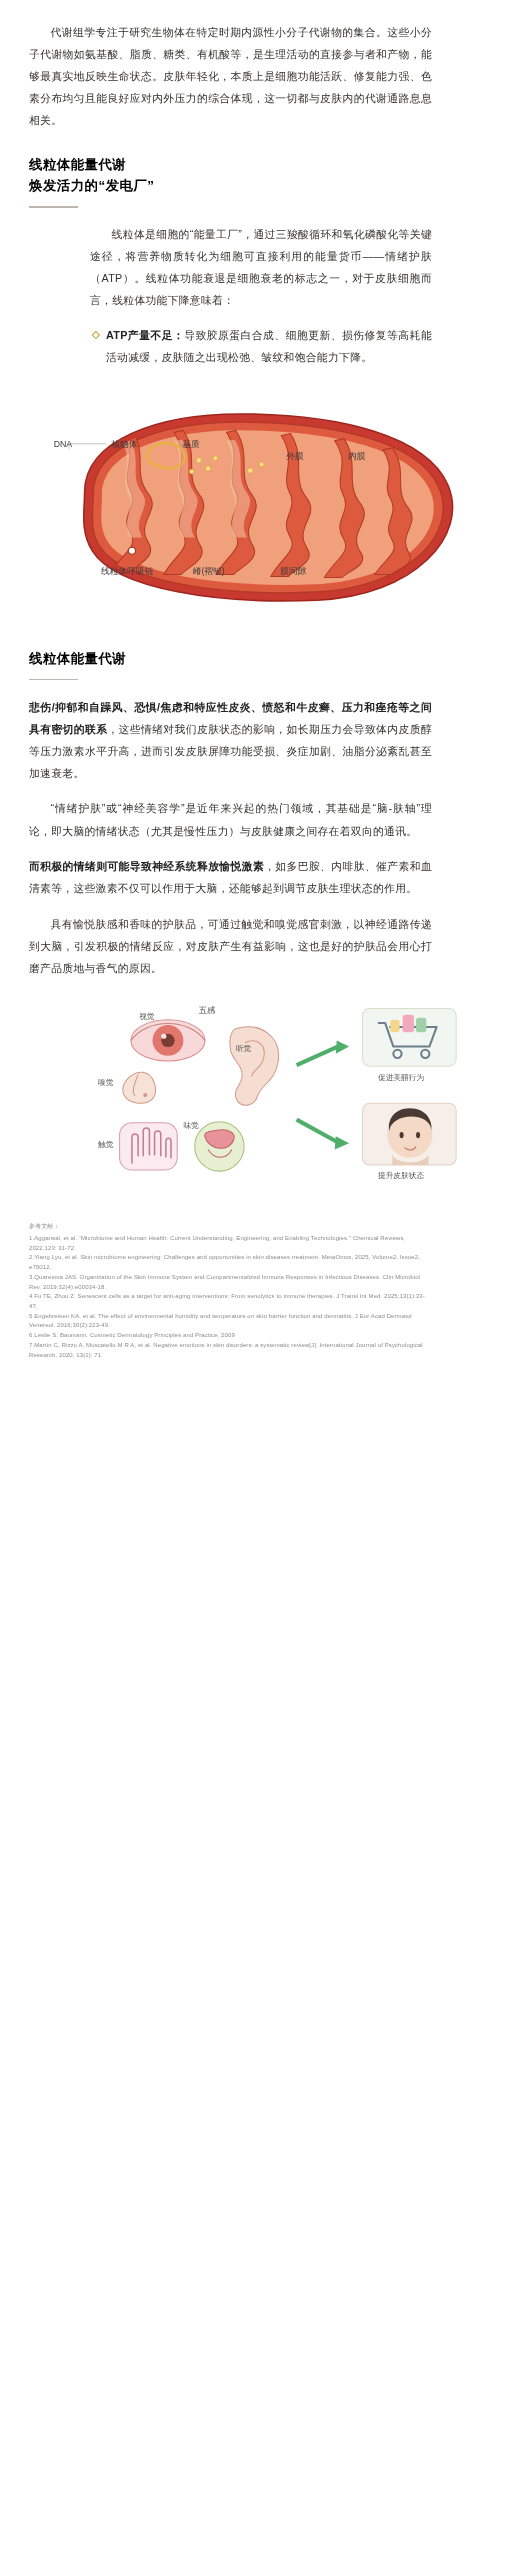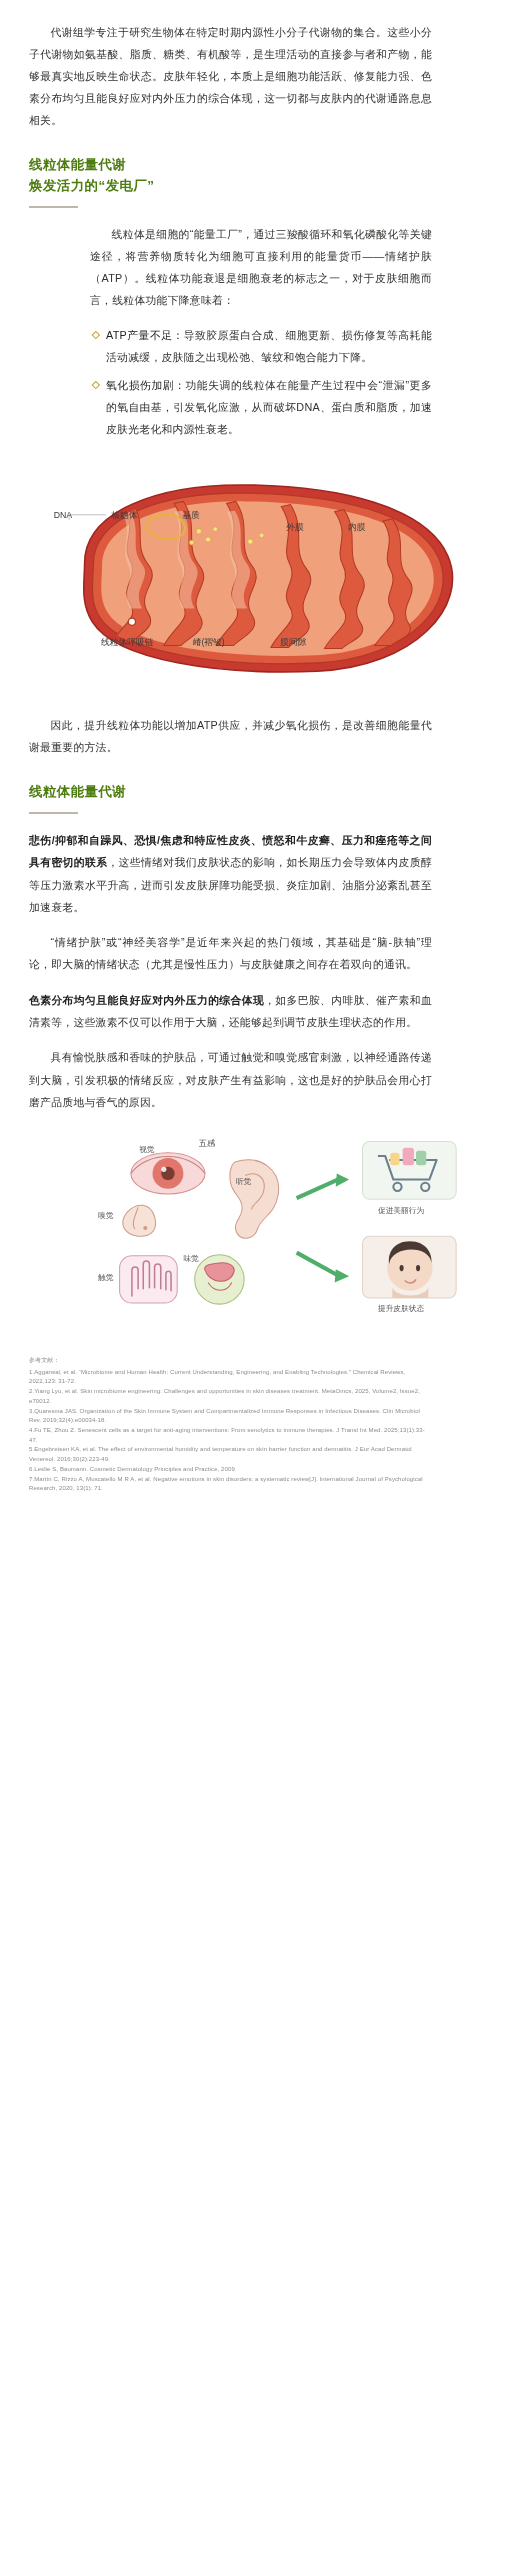--- a/index.html
+++ b/index.html
@@ -18,21 +18,21 @@
     letter-spacing:0.3px;
     text-align:justify;
     margin:0 0 13.4px 0;
     color:#33312f;
   }
   .indent { text-indent:2em; }
 
   h2.section-title {
     font-size:13.4px;
     font-weight:bold;
-    color:#4d7c0f;
+    color:#000000;
     margin:24px 0 0 0;
     letter-spacing:0.5px;
     line-height:1.55;
   }
   h2.section-title .l2 { display:block; }
   .rule {
     width:49px; height:1.5px; background:#bdb7ad;
     margin:9.3px 0 15.5px 0;
   }
 
@@ -47,21 +47,21 @@
     margin-bottom:7.2px;
     text-align:justify;
     color:#33312f;
   }
   ul.diamond-list li .dia {
     position:absolute; left:-13.4px; top:6.7px;
     width:5.7px; height:5.7px;
     border:1px solid #c9a227;
     transform:rotate(45deg);
   }
-  ul.diamond-list li b { font-weight:normal; color:#222; }
+  ul.diamond-list li b { font-weight:bold; color:#222; }
 
   .fig-mito { margin:7.2px 0 17.5px 0; position:relative; height:242px;text-align:center; }
   .fig-mito svg { display:block; }
 
   .fig-senses { margin:13.4px 0 20.6px 0; }
 
   .refs {
     margin-top:21.6px;
     font-size:6px;
     line-height:1.62;
@@ -87,24 +87,20 @@
   <div class="rule"></div>
 
   <div class="block-indent">
     <p class="body-text indent">线粒体是细胞的“能量工厂”，通过三羧酸循环和氧化磷酸化等关键途径，将营养物质转化为细胞可直接利用的能量货币——情绪护肤（ATP）。线粒体功能衰退是细胞衰老的标志之一，对于皮肤细胞而言，线粒体功能下降意味着：</p>
   </div>
 
   <ul class="diamond-list">
     <li>
       <span class="dia"></span>
       <b>ATP产量不足：</b><span>导致胶原蛋白合成、细胞更新、损伤修复等高耗能活动减缓，皮肤随之出现松弛、皱纹和饱合能力下降。</span>
-    </li>
-    <li>
-      <span class="dia"></span>
-      <b>氧化损伤加剧：</b><span>功能失调的线粒体在能量产生过程中会“泄漏”更多的氧自由基，引发氧化应激，从而破坏DNA、蛋白质和脂质，加速皮肤光老化和内源性衰老。</span>
     </li>
   </ul>
 
   <div class="fig-mito">
     <svg width="457" height="242" viewBox="0 0 888 470" xmlns="http://www.w3.org/2000/svg">
       <defs>
         <clipPath id="mitoClip">
           <path d="M120,215 C120,120 250,70 420,72 C600,74 760,110 800,200 C840,290 740,400 560,408 C380,416 180,390 135,320 C112,285 120,250 120,215 Z"></path>
         </clipPath>
       </defs>
@@ -165,35 +161,34 @@
         <text x="298" y="124">基质</text>
         <text x="500" y="148">外膜</text>
         <text x="620" y="148">内膜</text>
         <text x="140" y="372">线粒体呼吸链</text>
         <text x="318" y="372">嵴(褶皱)</text>
         <text x="488" y="372">膜间隙</text>
       </g>
     </svg>
   </div>
 
-  <p class="body-text indent">因此，提升线粒体功能以增加ATP供应，并减少氧化损伤，是改善细胞能量代谢最重要的方法。</p>
 
   <h2 class="section-title">
     <span class="l2">线粒体能量代谢</span>
   </h2>
   <div class="rule"></div>
 
   <p class="body-text">
     <b class="inline-strong">悲伤/抑郁和自躁风、恐惧/焦虑和特应性皮炎、愤怒和牛皮癣、压力和痤疮等之间具有密切的联系</b><span>，这些情绪对我们皮肤状态的影响，如长期压力会导致体内皮质醇等压力激素水平升高，进而引发皮肤屏障功能受损、炎症加剧、油脂分泌紊乱甚至加速衰老。</span>
   </p>
 
   <p class="body-text indent">“情绪护肤”或“神经美容学”是近年来兴起的热门领域，其基础是“脑-肤轴”理论，即大脑的情绪状态（尤其是慢性压力）与皮肤健康之间存在着双向的通讯。</p>
 
   <p class="body-text">
-    <b class="inline-strong">色素分布均匀且能良好应对内外压力的综合体现</b><span>，如多巴胺、内啡肽、催产素和血清素等，这些激素不仅可以作用于大脑，还能够起到调节皮肤生理状态的作用。</span>
+    <b class="inline-strong">而积极的情绪则可能导致神经系统释放愉悦激素</b><span>，如多巴胺、内啡肽、催产素和血清素等，这些激素不仅可以作用于大脑，还能够起到调节皮肤生理状态的作用。</span>
   </p>
 
   <p class="body-text indent">具有愉悦肤感和香味的护肤品，可通过触觉和嗅觉感官刺激，以神经通路传递到大脑，引发积极的情绪反应，对皮肤产生有益影响，这也是好的护肤品会用心打磨产品质地与香气的原因。</p>
 
   <div class="fig-senses">
     <svg width="457" height="206" viewBox="0 0 888 400" xmlns="http://www.w3.org/2000/svg">
 
       <text x="330" y="38" font-family="Liberation Sans, sans-serif" font-size="16" fill="#444">五感</text>
 
       <g>

